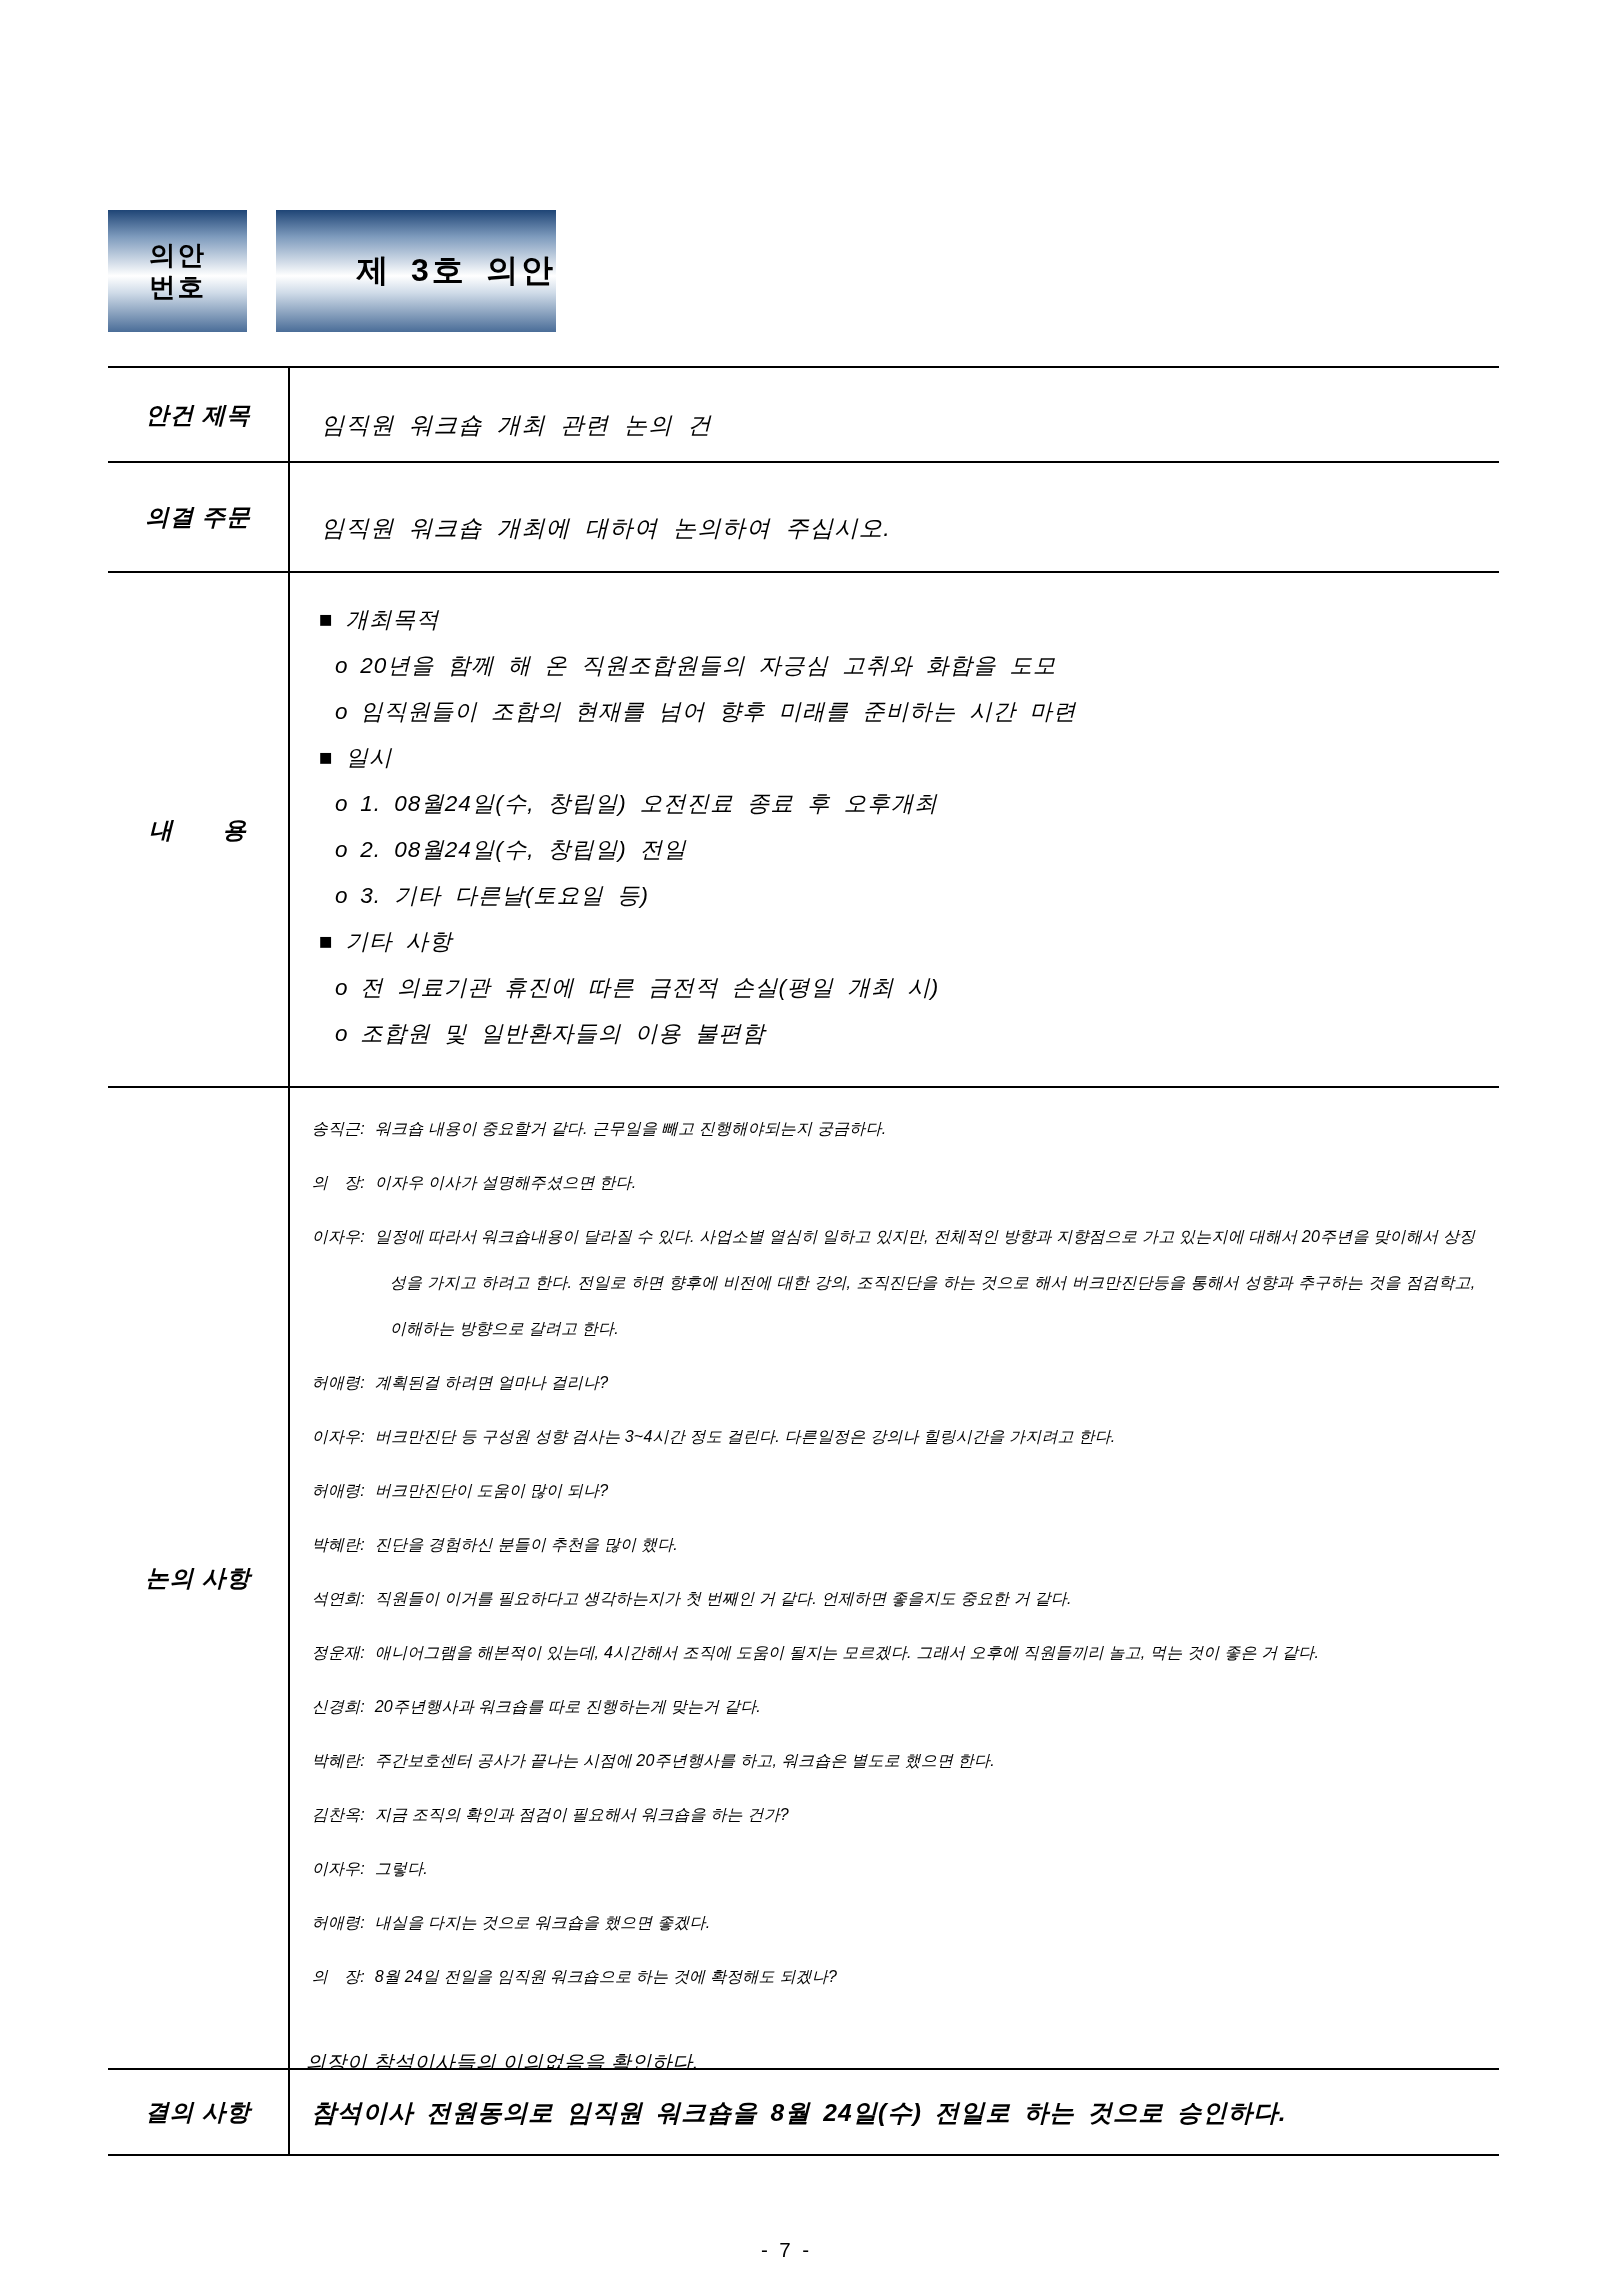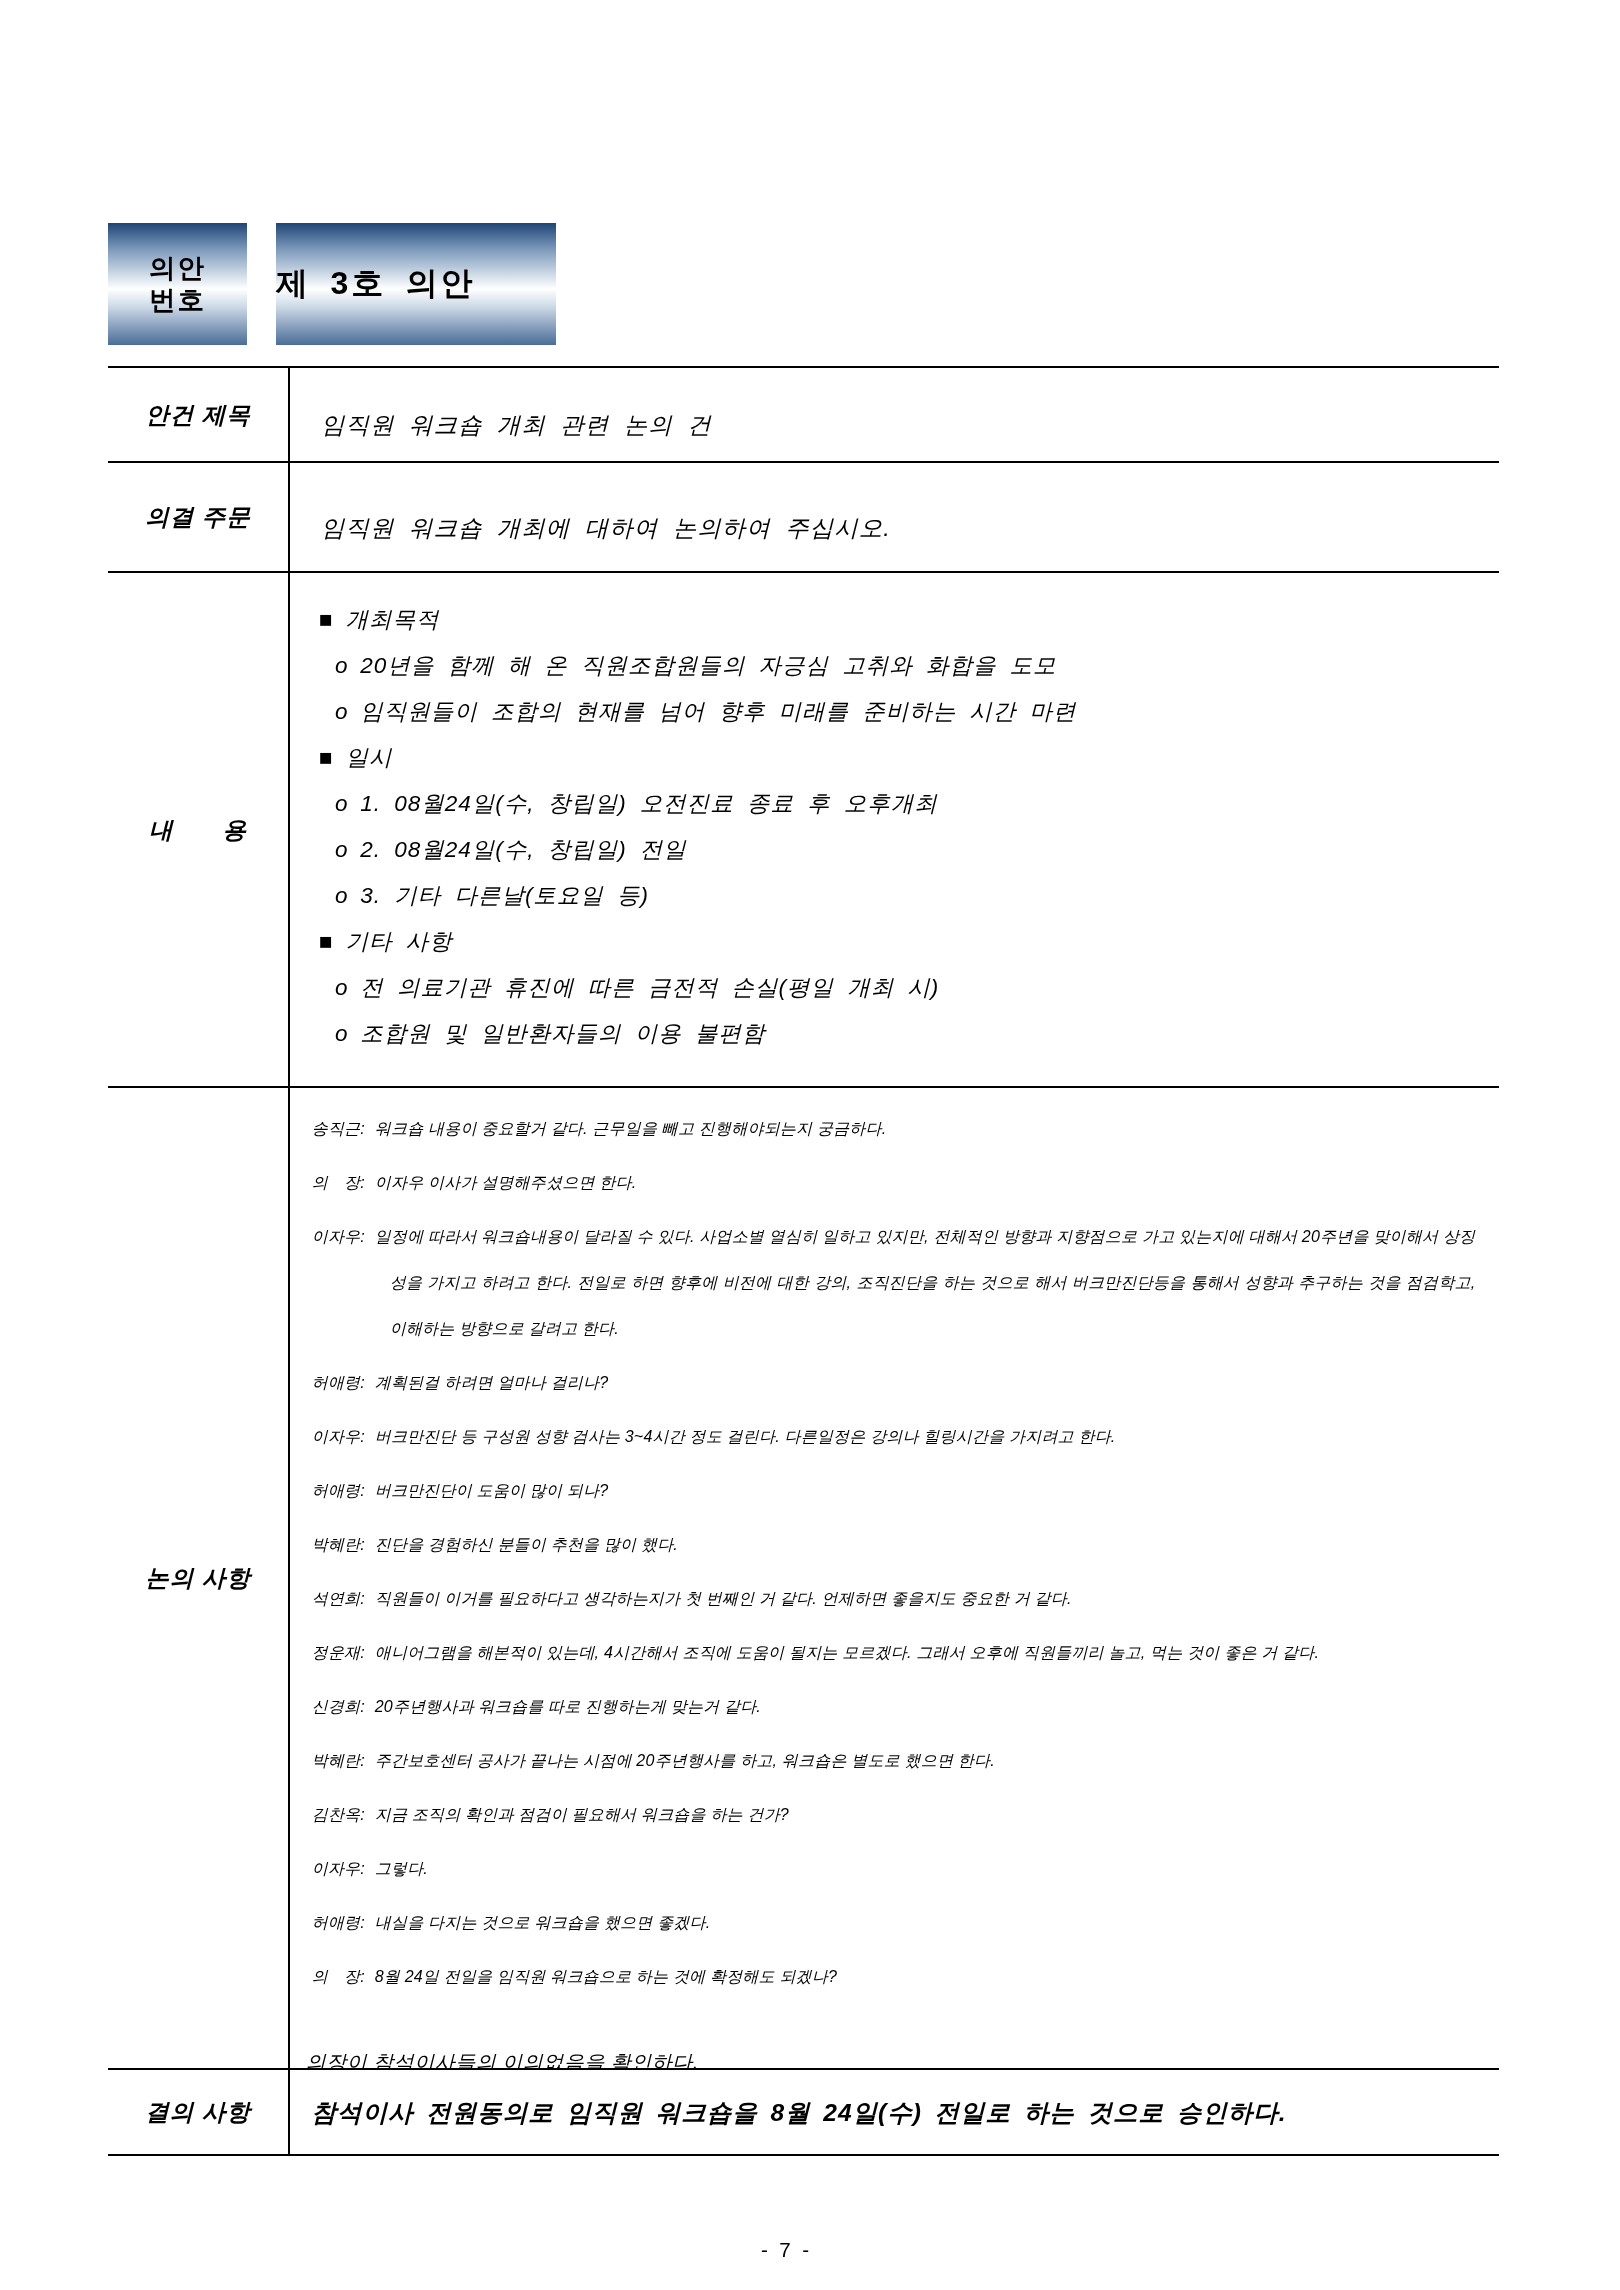--- a/index.html
+++ b/index.html
@@ -2,37 +2,37 @@
 <html style="--header-gradient-top: #1f4576; --header-gradient-mid: #ffffff; --header-gradient-bottom: #4a6d98; --border: #000000;"><head>
 <meta charset="utf-8">
 <style>
   html,body{margin:0;padding:0;background:#ffffff;}
   .page{
     position:relative;width:1620px;height:2291px;background:#ffffff;
     font-family:"Liberation Sans","DejaVu Sans",sans-serif;color:#000;
     overflow:hidden;
   }
   
-  .header{position:absolute;top:223px;left:108px;height:122px;display:flex;}
+  .header{position:absolute;top:210px;left:108px;height:122px;display:flex;}
   .grad{
     background:linear-gradient(to bottom,
       var(--header-gradient-top,#1f4576) 0%,
       #7e9bbd 22%,
       var(--header-gradient-mid,#ffffff) 54%,
       #cfdbe8 68%,
       var(--header-gradient-bottom,#4a6d98) 100%);
   }
   .num-box{
     width:139px;height:122px;display:flex;flex-direction:column;
     align-items:center;justify-content:center;
     font-weight:bold;font-size:26.5px;line-height:32px;letter-spacing:2px;
   }
   .header-gap{width:29px;height:122px;background:#ffffff;}
   .title-box{
-    width:280px;height:122px;display:flex;align-items:center;justify-content:flex-start;
+    width:280px;height:122px;display:flex;align-items:center;justify-content:flex-end;
     font-weight:bold;font-size:32px;letter-spacing:2.9px;word-spacing:7.8px;
   }
   
   .doc-table{
     position:absolute;top:366px;left:108px;width:1391px;
     border-top:2px solid var(--border,#000);
     font-style:italic;
   }
   .t-row{display:flex;border-bottom:2px solid var(--border,#000);}
   .t-label{

